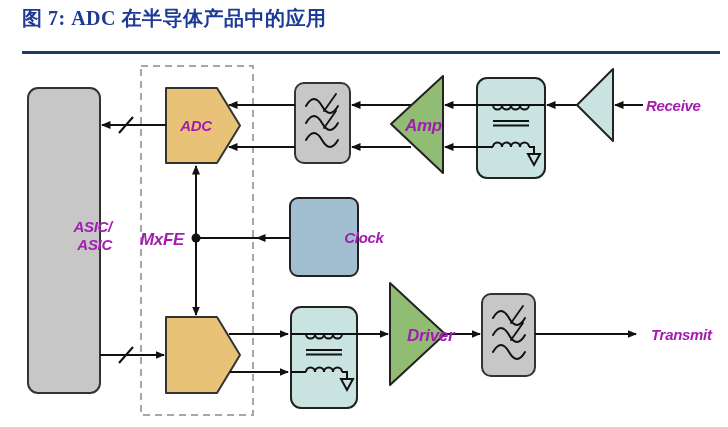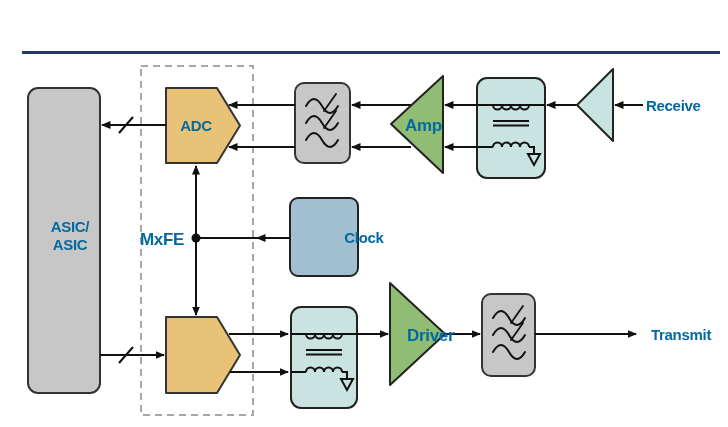--- a/index.html
+++ b/index.html
@@ -12,31 +12,32 @@
     font-family:"Liberation Serif", serif;
     font-size:20px; font-weight:bold; color:#1E3A96; letter-spacing:0.5px;
     white-space:nowrap;
   }
   .rule {
     position:absolute; left:22px; top:51px; width:698px; height:3px;
     background:#1F3864;
   }
   svg.diagram { position:absolute; left:0; top:0; }
   .lbl {
-    position:absolute; color:#0369a1; font-weight:bold; text-align:center;
-    letter-spacing:-0.3px; line-height:1.22; white-space:nowrap;
+    position:absolute; color:#a21caf; font-weight:bold; text-align:center;
+    letter-spacing:-0.3px; line-height:1.22; white-space:nowrap;font-style:italic;
   }
   .f15 { font-size:15px; }
   .f14 { font-size:17px; }
 </style>
 </head>
 <body>
 
 <div class="page">
 
+  <div class="title">图 7: ADC 在半导体产品中的应用</div>
   <div class="rule"></div>
 
   <svg class="diagram" width="728" height="427" viewBox="0 0 728 427">
     <defs>
       <marker id="ah" markerUnits="userSpaceOnUse" markerWidth="10" markerHeight="9" refX="8.5" refY="4" orient="auto">
         <path d="M0,0 L9.5,4 L0,8 Z" fill="#111"></path>
       </marker>
     </defs>
 
     <rect x="141" y="66" width="112" height="349" fill="none" stroke-width="2" stroke-dasharray="7 5" stroke="#A6A6A6"></rect>
@@ -131,21 +132,21 @@
     </g>
     <circle cx="196" cy="238" r="4.5" fill="#111"></circle>
 
     <polygon points="443,76 443,173 391,124" stroke="#222" stroke-width="2" stroke-linejoin="round" fill="#90BD73"></polygon>
 
     <polygon points="390,283 390,385 445,334" stroke="#222" stroke-width="2" stroke-linejoin="round" fill="#90BD73"></polygon>
 
     <polygon points="613,69 613,141 577,105" stroke="#222" stroke-width="2" stroke-linejoin="round" fill="#C9E3E1"></polygon>
   </svg>
 
-  <div class="lbl f15" style="left:28px; top:218px; width:84px;">
+  <div class="lbl f15" style="left:28px; top:218px; width:84px;text-align:right;">
     <span>ASIC/</span><br>
     <span>ASIC</span>
   </div>
   <div class="lbl f15" style="left:169px; top:117px; width:54px;">ADC</div>
   <div class="lbl f14" style="left:140px; top:230px; width:44px;">MxFE</div>
   <div class="lbl f15" style="left:290px; top:229px; width:68px;padding-left:40px;">Clock</div>
   <div class="lbl f14" style="left:405px; top:116px; width:36px;">Amp</div>
   <div class="lbl f14" style="left:391px; top:326px; width:42px;margin-left:16px;">Driver</div>
   <div class="lbl f15" style="left:646px; top:97px; text-align:left;">Receive</div>
   <div class="lbl f15" style="left:643px; top:326px; text-align:left;margin-left:8px;">Transmit</div>

